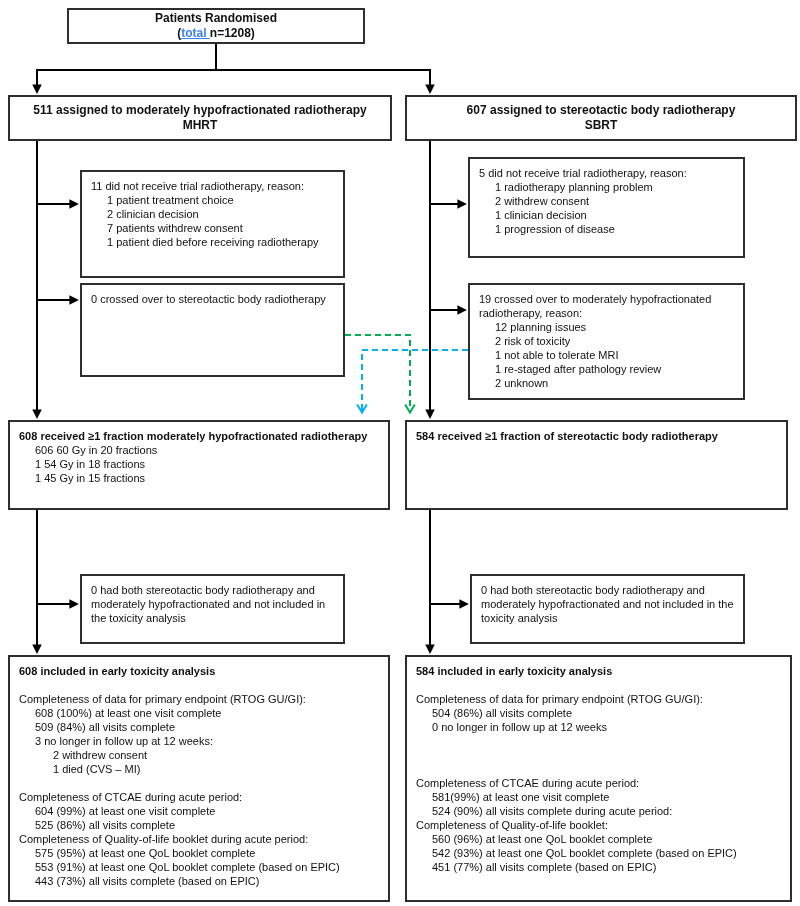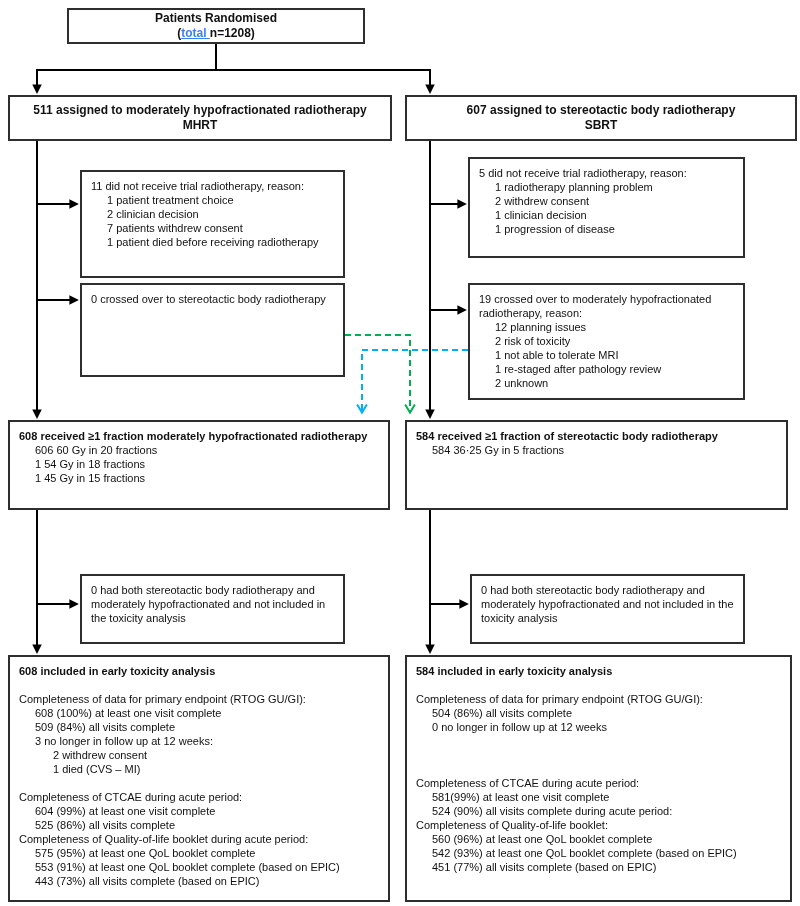--- a/index.html
+++ b/index.html
@@ -116,21 +116,20 @@
     </div>
 
   <div class="box" id="bx-mhrt-rc">
       <div class="ln b">608 received ≥1 fraction moderately hypofractionated radiotherapy</div>
       <div class="ln i1">606 60 Gy in 20 fractions</div>
       <div class="ln i1">1 54 Gy in 18 fractions</div>
       <div class="ln i1">1 45 Gy in 15 fractions</div>
     </div>
   <div class="box" id="bx-sbrt-rc">
       <div class="ln b">584 received ≥1 fraction of stereotactic body radiotherapy</div>
-      <div class="ln i1">584 36·25 Gy in 5 fractions</div>
     </div>
 
   <div class="box" id="bx-mhrt-bo">
       <div class="ln">0 had both stereotactic body radiotherapy and moderately hypofractionated and not included in the toxicity analysis</div>
     </div>
   <div class="box" id="bx-sbrt-bo">
       <div class="ln">0 had both stereotactic body radiotherapy and moderately hypofractionated and not included in the toxicity analysis</div>
     </div>
 
   <div class="box" id="bx-mhrt-an">

